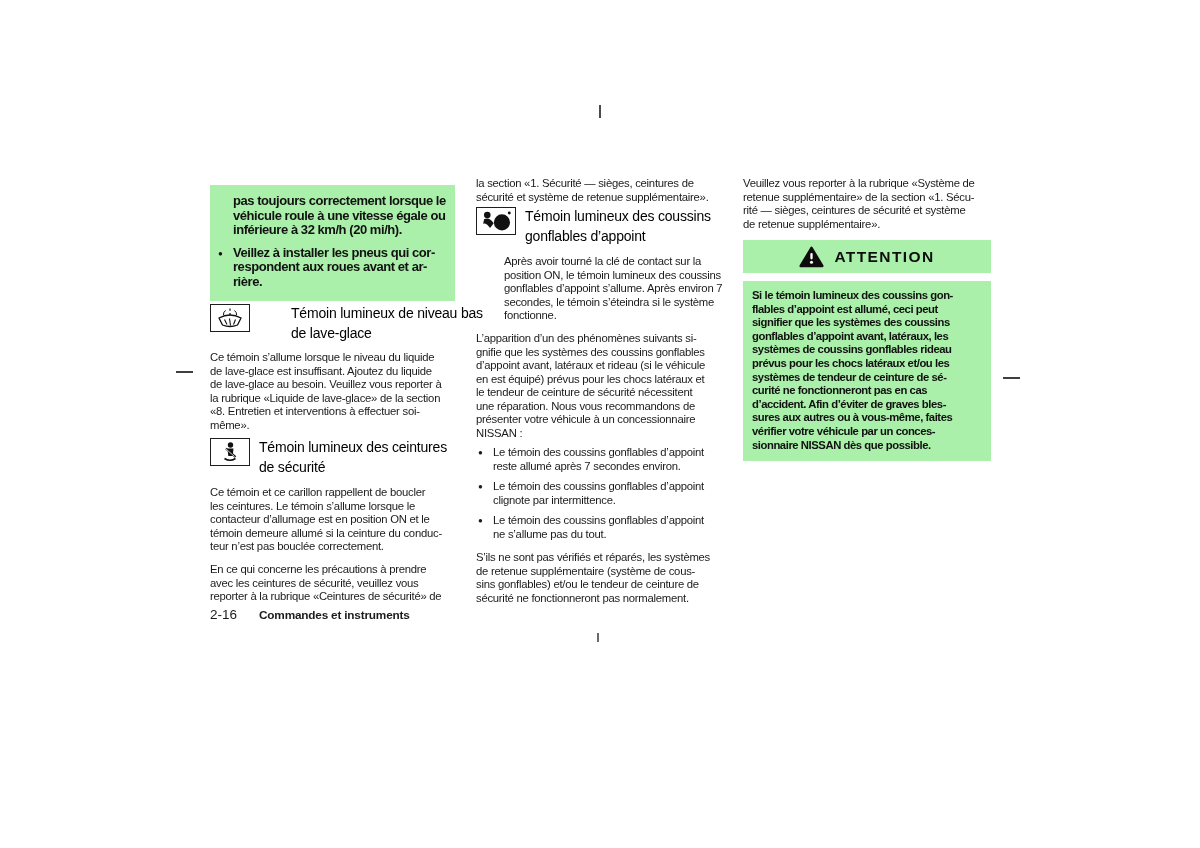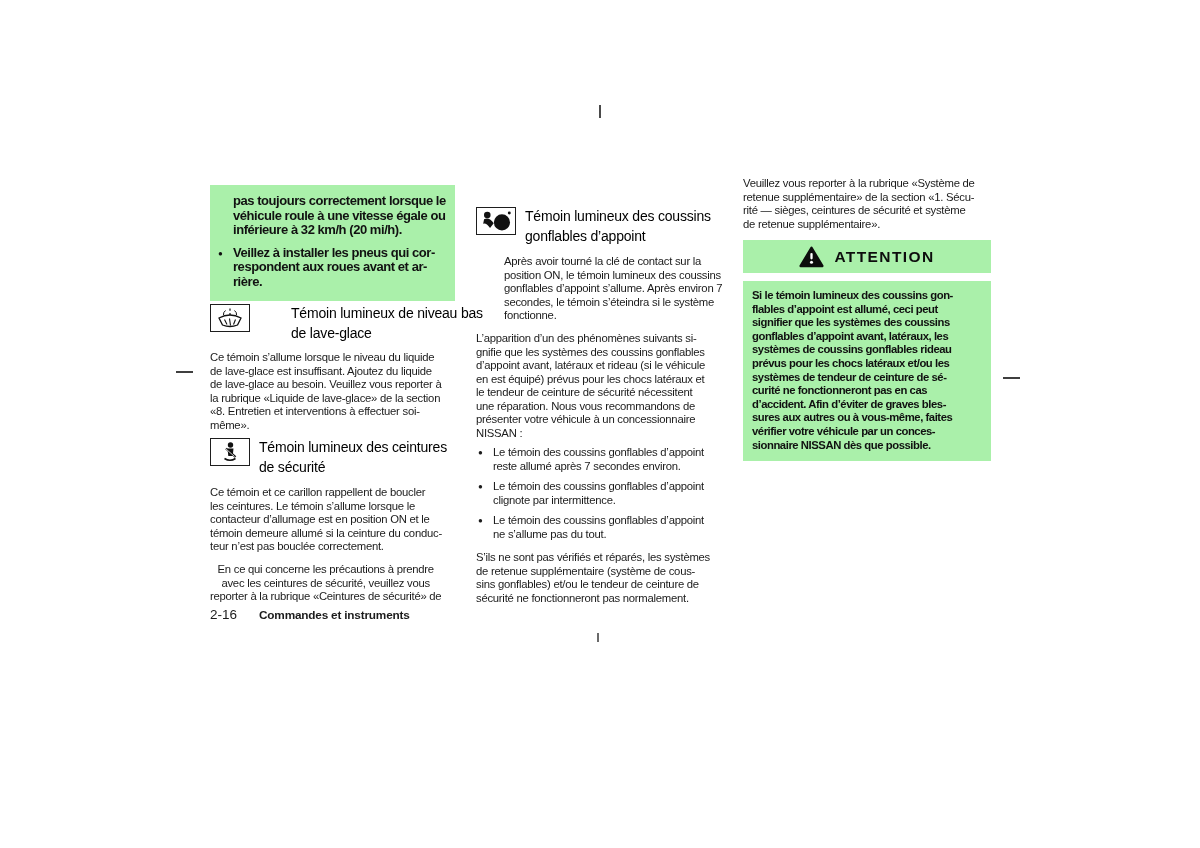--- a/index.html
+++ b/index.html
@@ -86,29 +86,31 @@
     <span class="heading pre">Témoin lumineux des ceintures
 de sécurité</span>
   </div>
 
   <div class="abs body-text pre" style="left:210px;top:486px;">Ce témoin et ce carillon rappellent de boucler
 les ceintures. Le témoin s’allume lorsque le
 contacteur d’allumage est en position ON et le
 témoin demeure allumé si la ceinture du conduc-
 teur n’est pas bouclée correctement.</div>
 
-  <div class="abs body-text pre" style="left:210px;top:563px;text-align:center;">En ce qui concerne les précautions à prendre
+  <div class="abs body-text pre" style="left:210px;top:563px;">En ce qui concerne les précautions à prendre
 avec les ceintures de sécurité, veuillez vous
 reporter à la rubrique «Ceintures de sécurité» de</div>
 
   <div class="abs footer-row" style="left:210px;top:607px;">
     <span class="footer-num">2-16</span>
     <span class="footer-title">Commandes et instruments</span>
   </div>
 
+  <div class="abs body-text pre" style="left:476px;top:177px;">la section «1. Sécurité — sièges, ceintures de
+sécurité et système de retenue supplémentaire».</div>
 
   <div class="abs h-row" style="left:476px;top:207px;width:252px;">
     <span class="icon-box">
       <svg width="32" height="22" viewBox="0 0 34 24" aria-hidden="true">
         <circle cx="23.5" cy="13.5" r="8.8" fill="#111"></circle>
         <circle cx="31.5" cy="3.2" r="1.6" fill="#111"></circle>
         <circle cx="7.5" cy="5.5" r="3.6" fill="#111"></circle>
         <path d="M4 10 q6 -2.5 10.5 4.5 l-4 5 q-4.5 -6 -7.5 -4.5 Z" fill="#111"></path>
       </svg>
     </span>

